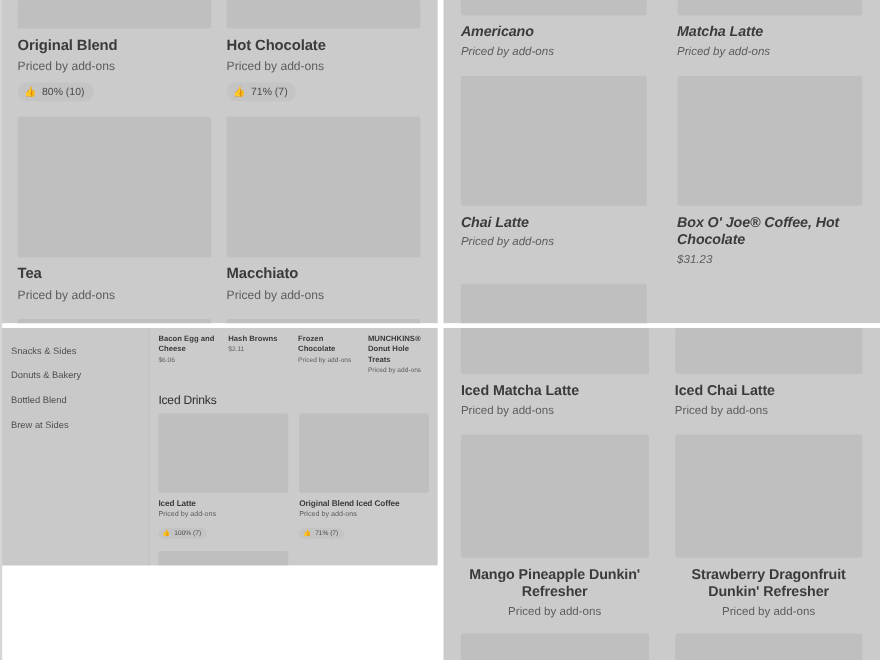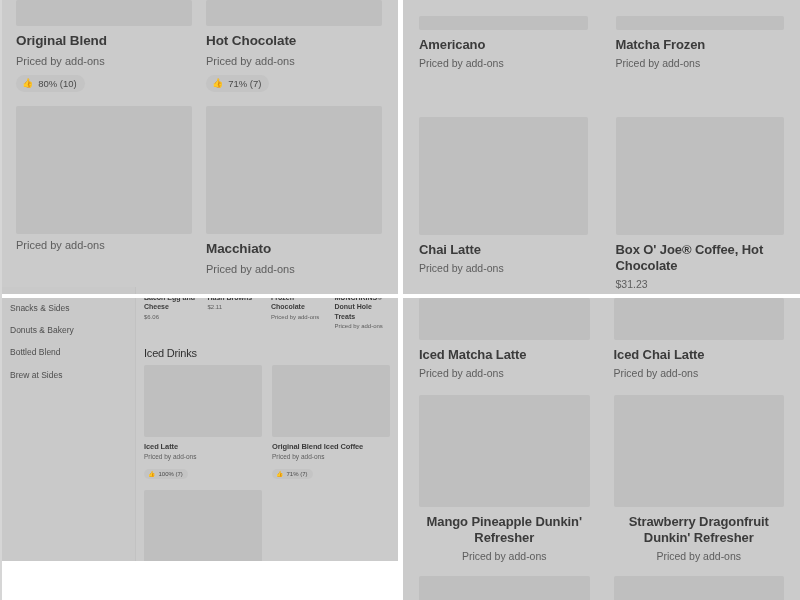--- a/index.html
+++ b/index.html
@@ -15,21 +15,21 @@
     background: #ffffff;
   }
   
   .quad {
     position: absolute;
     overflow: hidden;
     background: #cbcbcb;
   }
   #quad-tl { left: 0;   top: 0;   width: 398px; height: 294px; }
   #quad-tr { left: 403px; top: 0;   width: 397px; height: 294px; }
-  #quad-bl { left: 0;   top: 287px; width: 398px; height: 274px; }
+  #quad-bl { left: 0;   top: 298px; width: 398px; height: 216px; }
   #quad-br { left: 403px; top: 298px; width: 397px; height: 302px; }
 
   
   .grid {
     display: grid;
     grid-template-columns: 1fr 1fr;
     column-gap: 14px;
     row-gap: 0px;
     padding: 0 14px;
   }
@@ -67,21 +67,21 @@
   .badge .tu { font-size: 9px; line-height: 1; color:#4a4a4a; }
 
   
   #quad-tl .grid { padding: 0 16px; }
   #quad-tl .thumb { height: 128px; }
   #quad-tl .row-a .thumb { height: 26px; }
   #quad-tl .pname { font-size: 13.5px; }
   #quad-tl .pprice { font-size: 11px; }
 
   
-  #quad-tr .grid { padding: 16px 16px; column-gap: 28px; }
+  #quad-tr .grid { padding: 0 16px; column-gap: 28px; font-style: italic; }
   #quad-tr .thumb { height: 118px; }
   #quad-tr .row-a .thumb { height: 14px; }
 
   
   #quad-bl .bl-wrap { display: flex; height: 100%; }
   .sidebar {
     width: 136px;
     flex: 0 0 136px;
     background: #c9c9c9;
     padding: 10px 0 0 0;
@@ -172,20 +172,21 @@
         <div class="pprice">Priced by add-ons</div>
         <div class="badge">
           <span class="tu">👍</span>
           <span>71% (7)</span>
         </div>
       </div>
     </div>
     <div class="grid" style="margin-top:14px;">
       <div class="card">
         <div class="thumb"></div>
+        <div class="pname">Tea</div>
         <div class="pprice">Priced by add-ons</div>
       </div>
       <div class="card">
         <div class="thumb"></div>
         <div class="pname">Macchiato</div>
         <div class="pprice">Priced by add-ons</div>
       </div>
     </div>
     <div class="grid" style="margin-top:14px;">
       <div class="card">
@@ -199,21 +200,21 @@
 
   <div class="quad" id="quad-tr">
     <div class="grid row-a">
       <div class="card">
         <div class="thumb"></div>
         <div class="pname">Americano</div>
         <div class="pprice">Priced by add-ons</div>
       </div>
       <div class="card">
         <div class="thumb"></div>
-        <div class="pname">Matcha Frozen</div>
+        <div class="pname">Matcha Latte</div>
         <div class="pprice">Priced by add-ons</div>
       </div>
     </div>
     <div class="grid" style="margin-top:14px;">
       <div class="card">
         <div class="thumb"></div>
         <div class="pname">Chai Latte</div>
         <div class="pprice">Priced by add-ons</div>
       </div>
       <div class="card">

